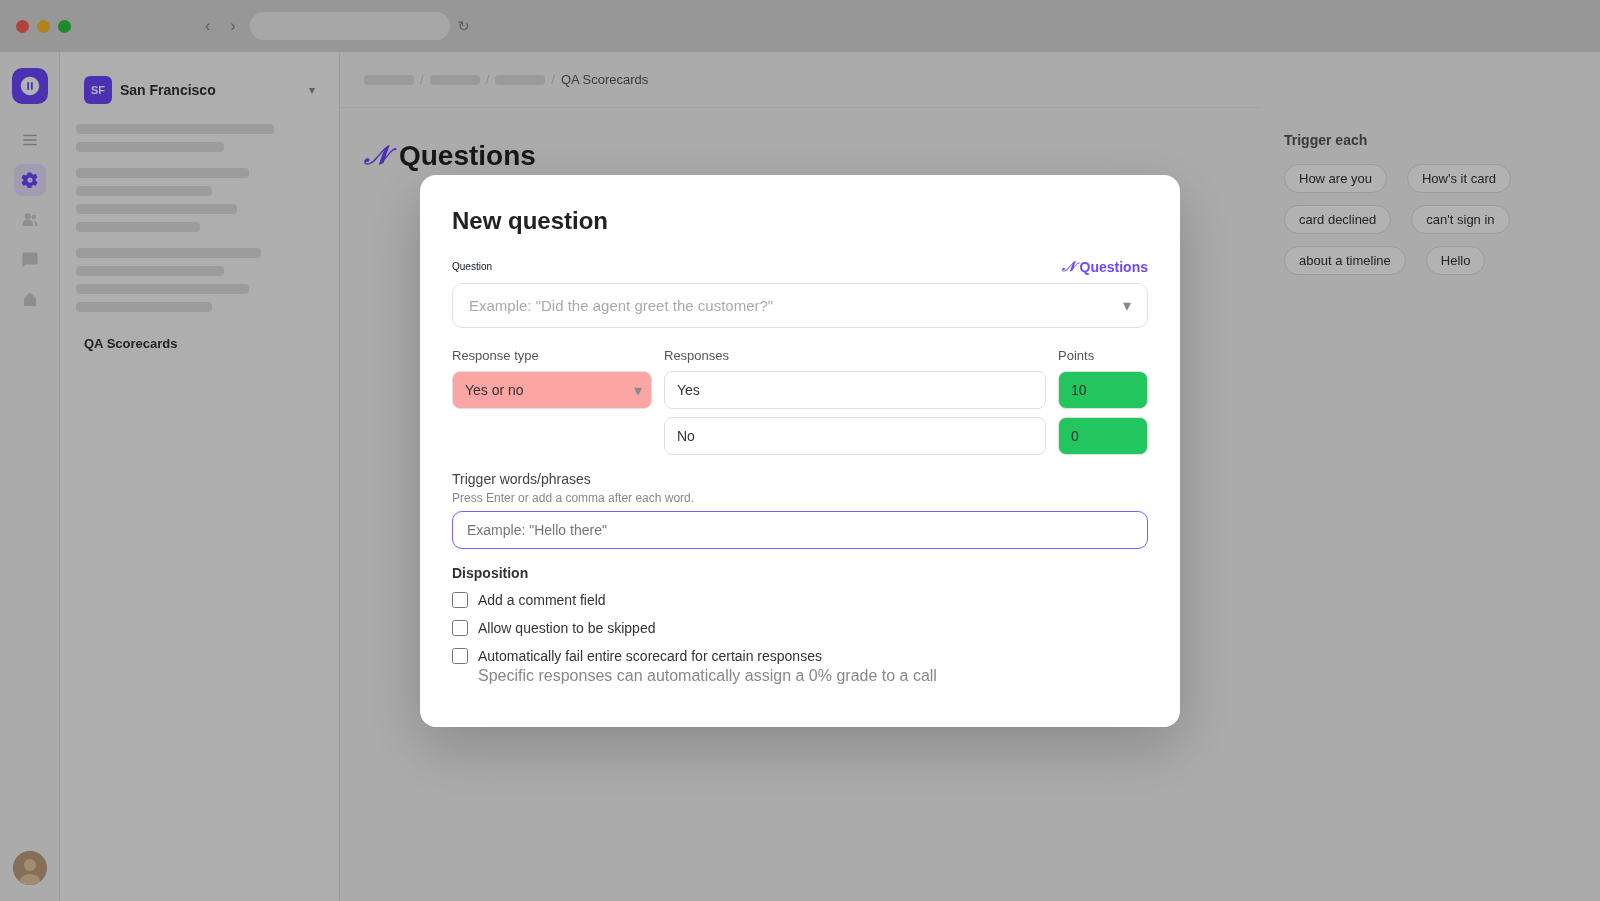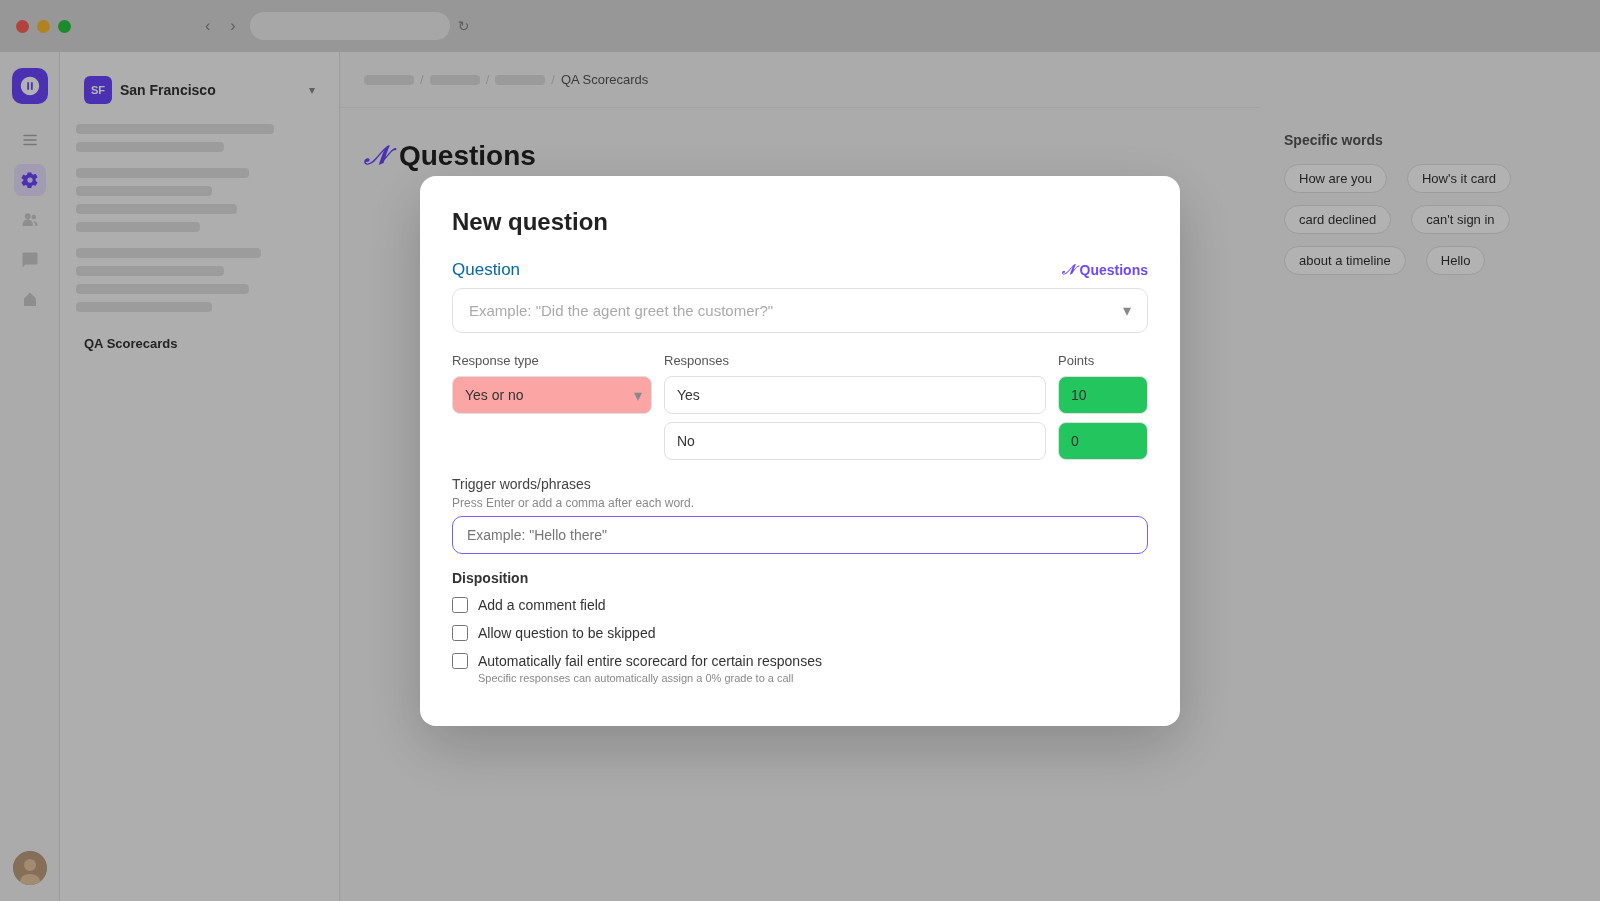--- a/index.html
+++ b/index.html
@@ -193,21 +193,21 @@
       box-shadow: 0 20px 60px rgba(0,0,0,0.2);
     }
     .modal-title {
       font-size: 24px; font-weight: 700; color: #222;
       margin-bottom: 24px;
     }
     .form-row {
       display: flex; justify-content: space-between;
       align-items: center; margin-bottom: 8px;
     }
-    .form-label { font-size: 17px; font-weight: 500; color: #0369a1; }
+    .form-label { font-size: 10px; font-weight: 500; color: #0f172a; }
     .ai-questions-label {
       display: flex; align-items: center; gap: 4px;
       font-size: 14px; font-weight: 600; color: #6c47ff;
     }
 
     .question-input {
       width: 100%; padding: 12px 16px;
       border: 1px solid #e0e0e0; border-radius: 10px;
       font-size: 15px; color: #888;
       background: white;
@@ -256,21 +256,21 @@
     .disposition-section { margin-top: 16px; }
     .disposition-title { font-size: 14px; font-weight: 600; color: #333; margin-bottom: 10px; }
     .checkbox-row {
       display: flex; align-items: flex-start; gap: 10px;
       margin-bottom: 10px;
     }
     .checkbox-row input[type="checkbox"] {
       width: 16px; height: 16px; margin-top: 1px; cursor: pointer;
     }
     .checkbox-label { font-size: 14px; color: #333; }
-    .checkbox-sublabel { font-size: 11px; color: #888; margin-top: 2px; }
+    .checkbox-sublabel { font-size: 16px; color: #888; margin-top: 2px; }
 
     .modal-footer {
       display: flex; justify-content: flex-end; gap: 12px;
       margin-top: 24px;
     }
     .cancel-btn {
       background: none; border: none;
       color: #ff6b35; font-size: 15px; font-weight: 500;
       cursor: pointer; padding: 10px 16px;
     }
@@ -384,21 +384,21 @@
     </div>
 
     <div class="page-body">
       <div class="page-title">
         <span class="ai-icon" style="font-family: serif; font-style: italic;">𝒩</span>
         <span>Questions</span>
       </div>
     </div>
 
     <div class="right-panel">
-      <div class="trigger-words-title">Specific words</div>
+      <div class="trigger-words-title">Trigger each</div>
       <div class="trigger-tags">
         <span class="trigger-tag">How are you</span>
         <span class="trigger-tag">How's it card</span>
       </div>
       <div class="trigger-tags">
         <span class="trigger-tag">card declined</span>
         <span class="trigger-tag">can't sign in</span>
       </div>
       <div class="trigger-tags">
         <span class="trigger-tag">about a timeline</span>

